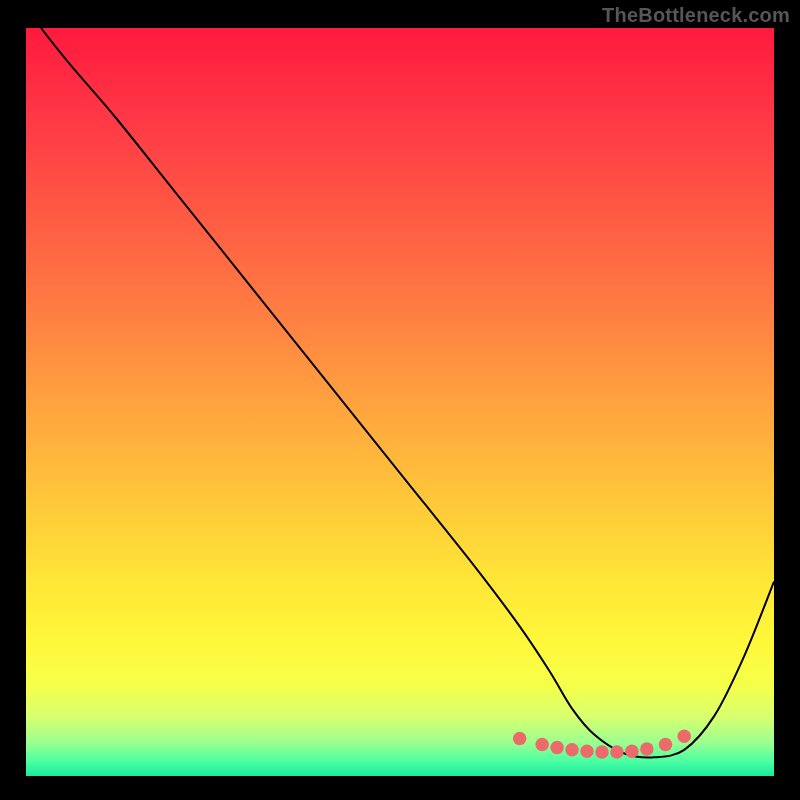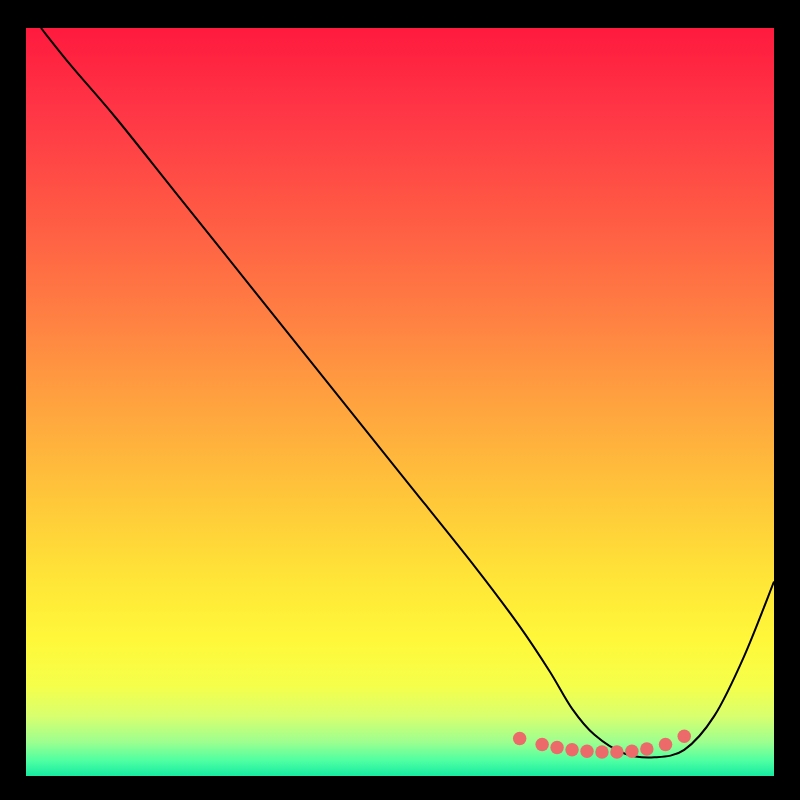--- a/index.html
+++ b/index.html
@@ -48,20 +48,21 @@
     top: 0;
     width: 100%;
     height: 100%;
   }
 </style>
 </head>
 <body>
 
 <div class="frame">
 
+  <div class="watermark">TheBottleneck.com</div>
 
   <div class="plot-area">
 
     <svg class="gradient" viewBox="0 0 100 100" preserveAspectRatio="none">
       <defs>
         <linearGradient id="bg" x1="0" y1="0" x2="0" y2="1">
             <stop offset="0%" stop-color="#ff1a3e"></stop>
             <stop offset="12%" stop-color="#ff3846"></stop>
             <stop offset="25%" stop-color="#ff5a44"></stop>
             <stop offset="38%" stop-color="#ff7e43"></stop>

